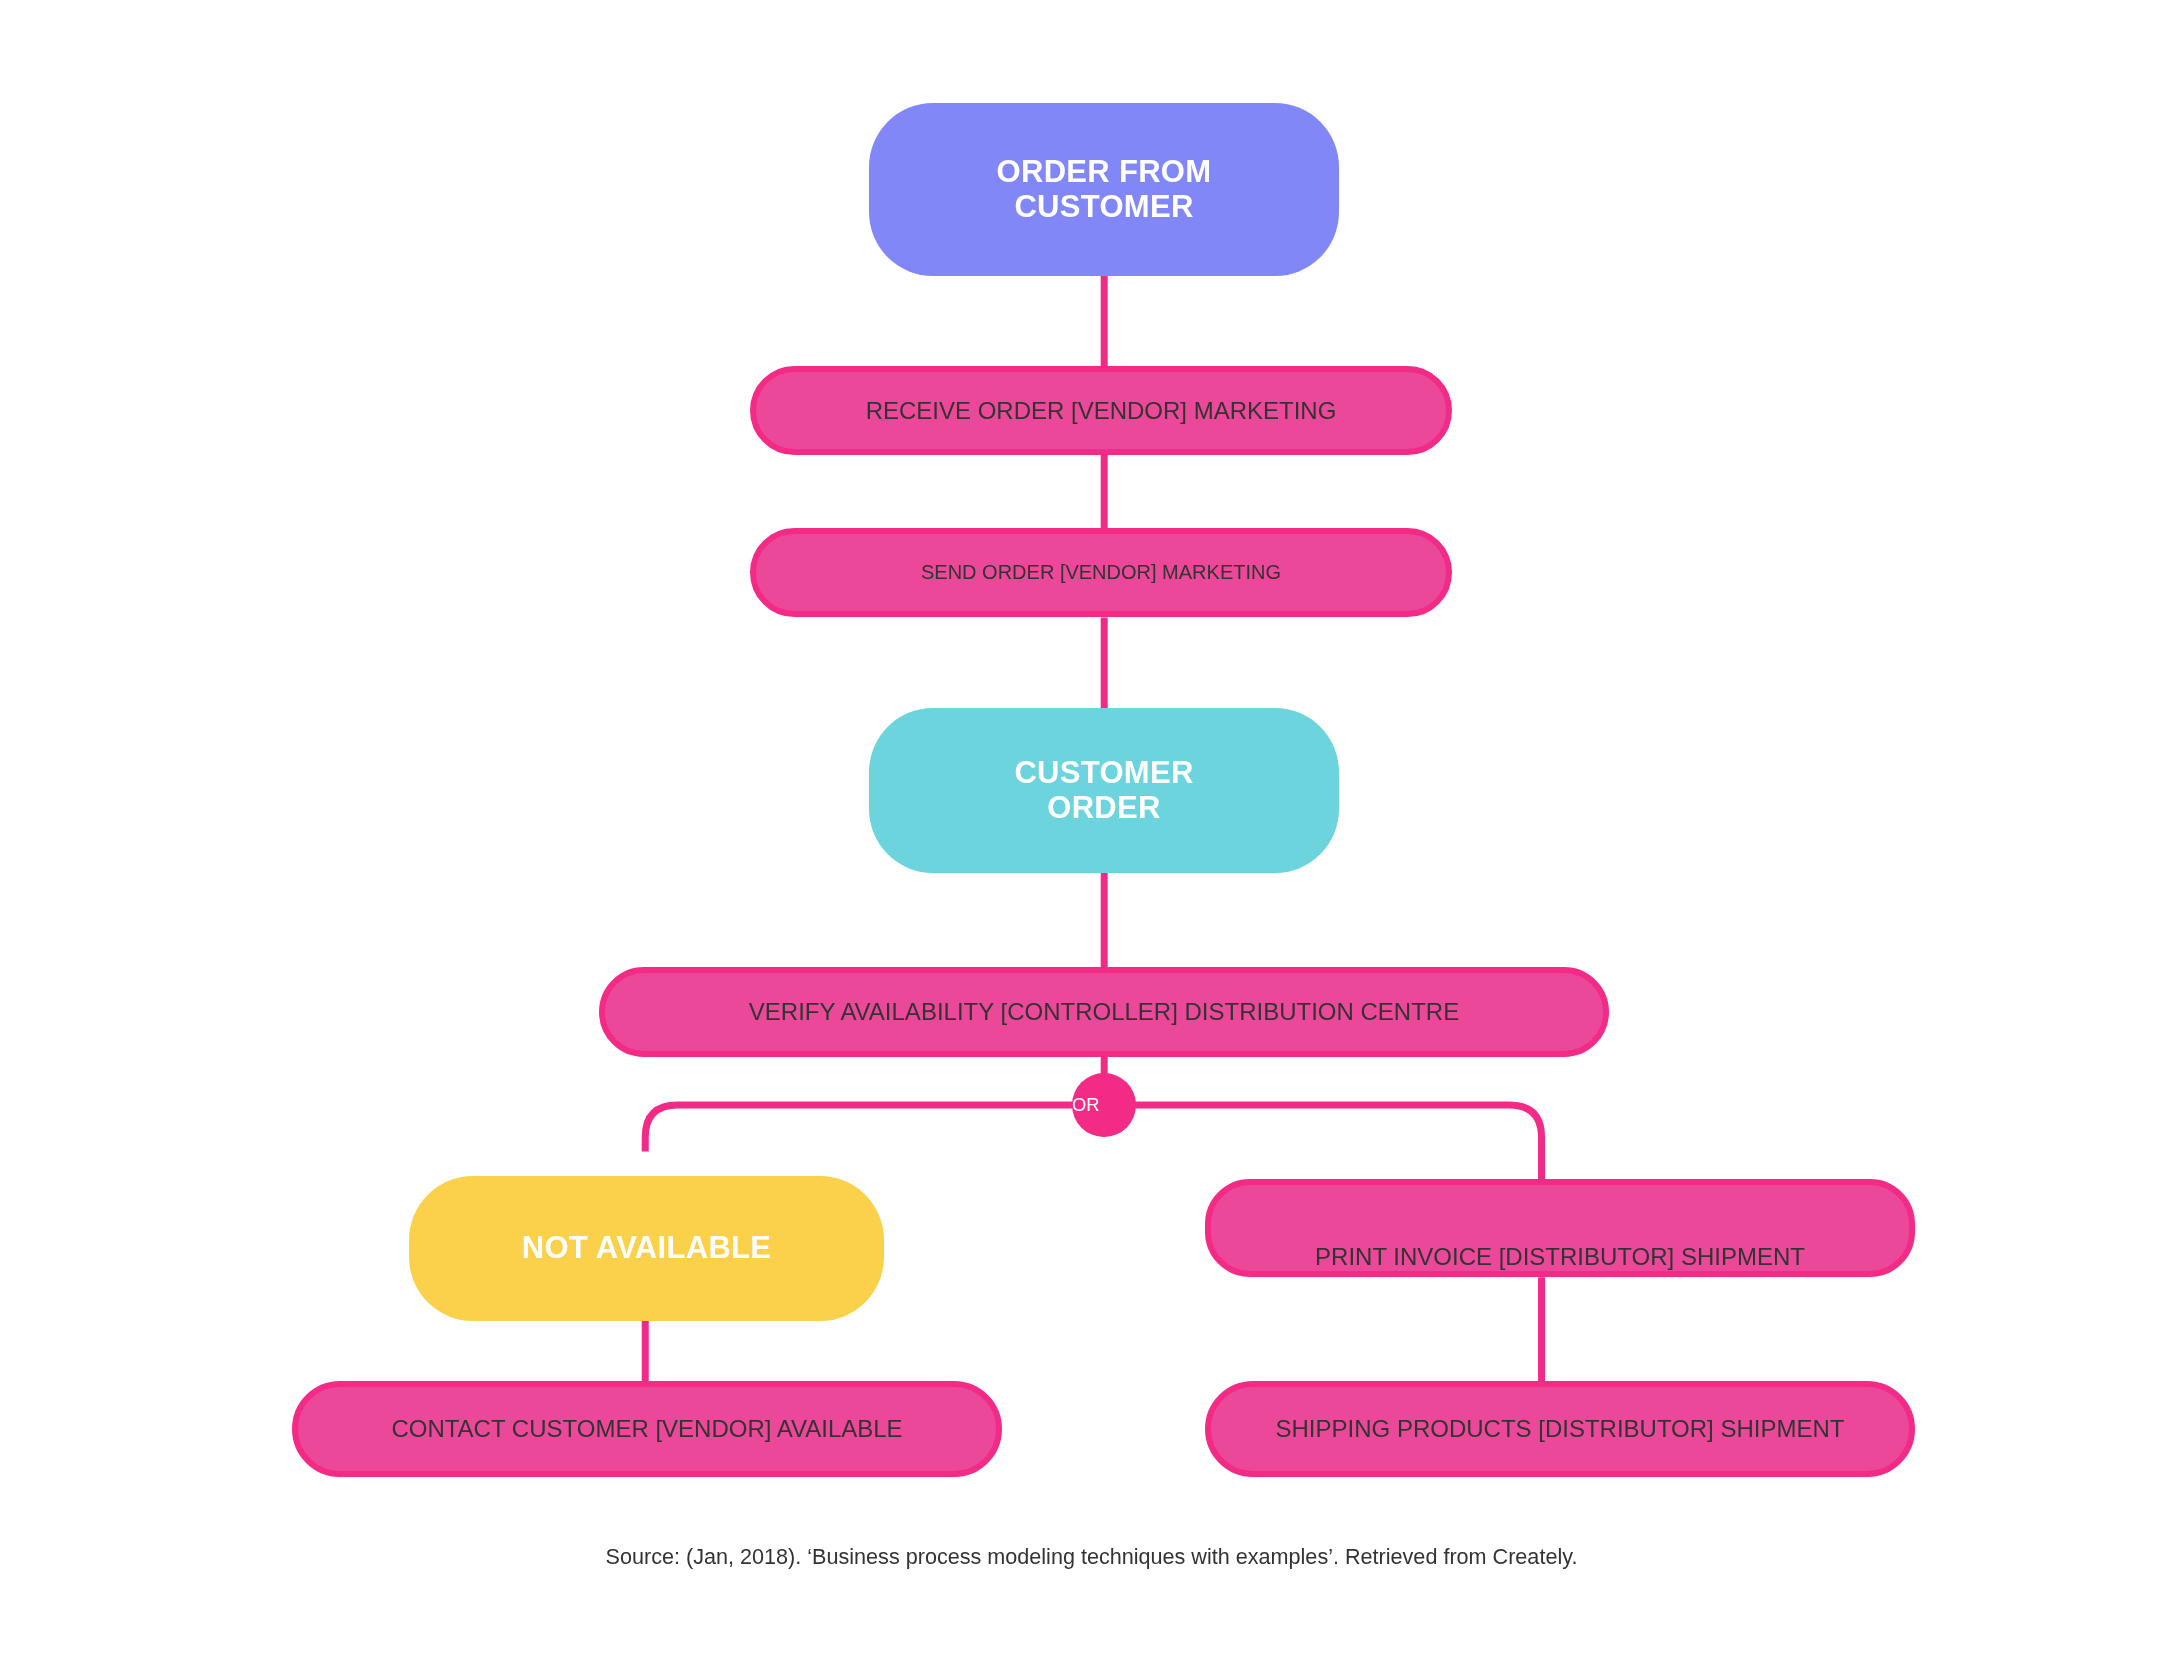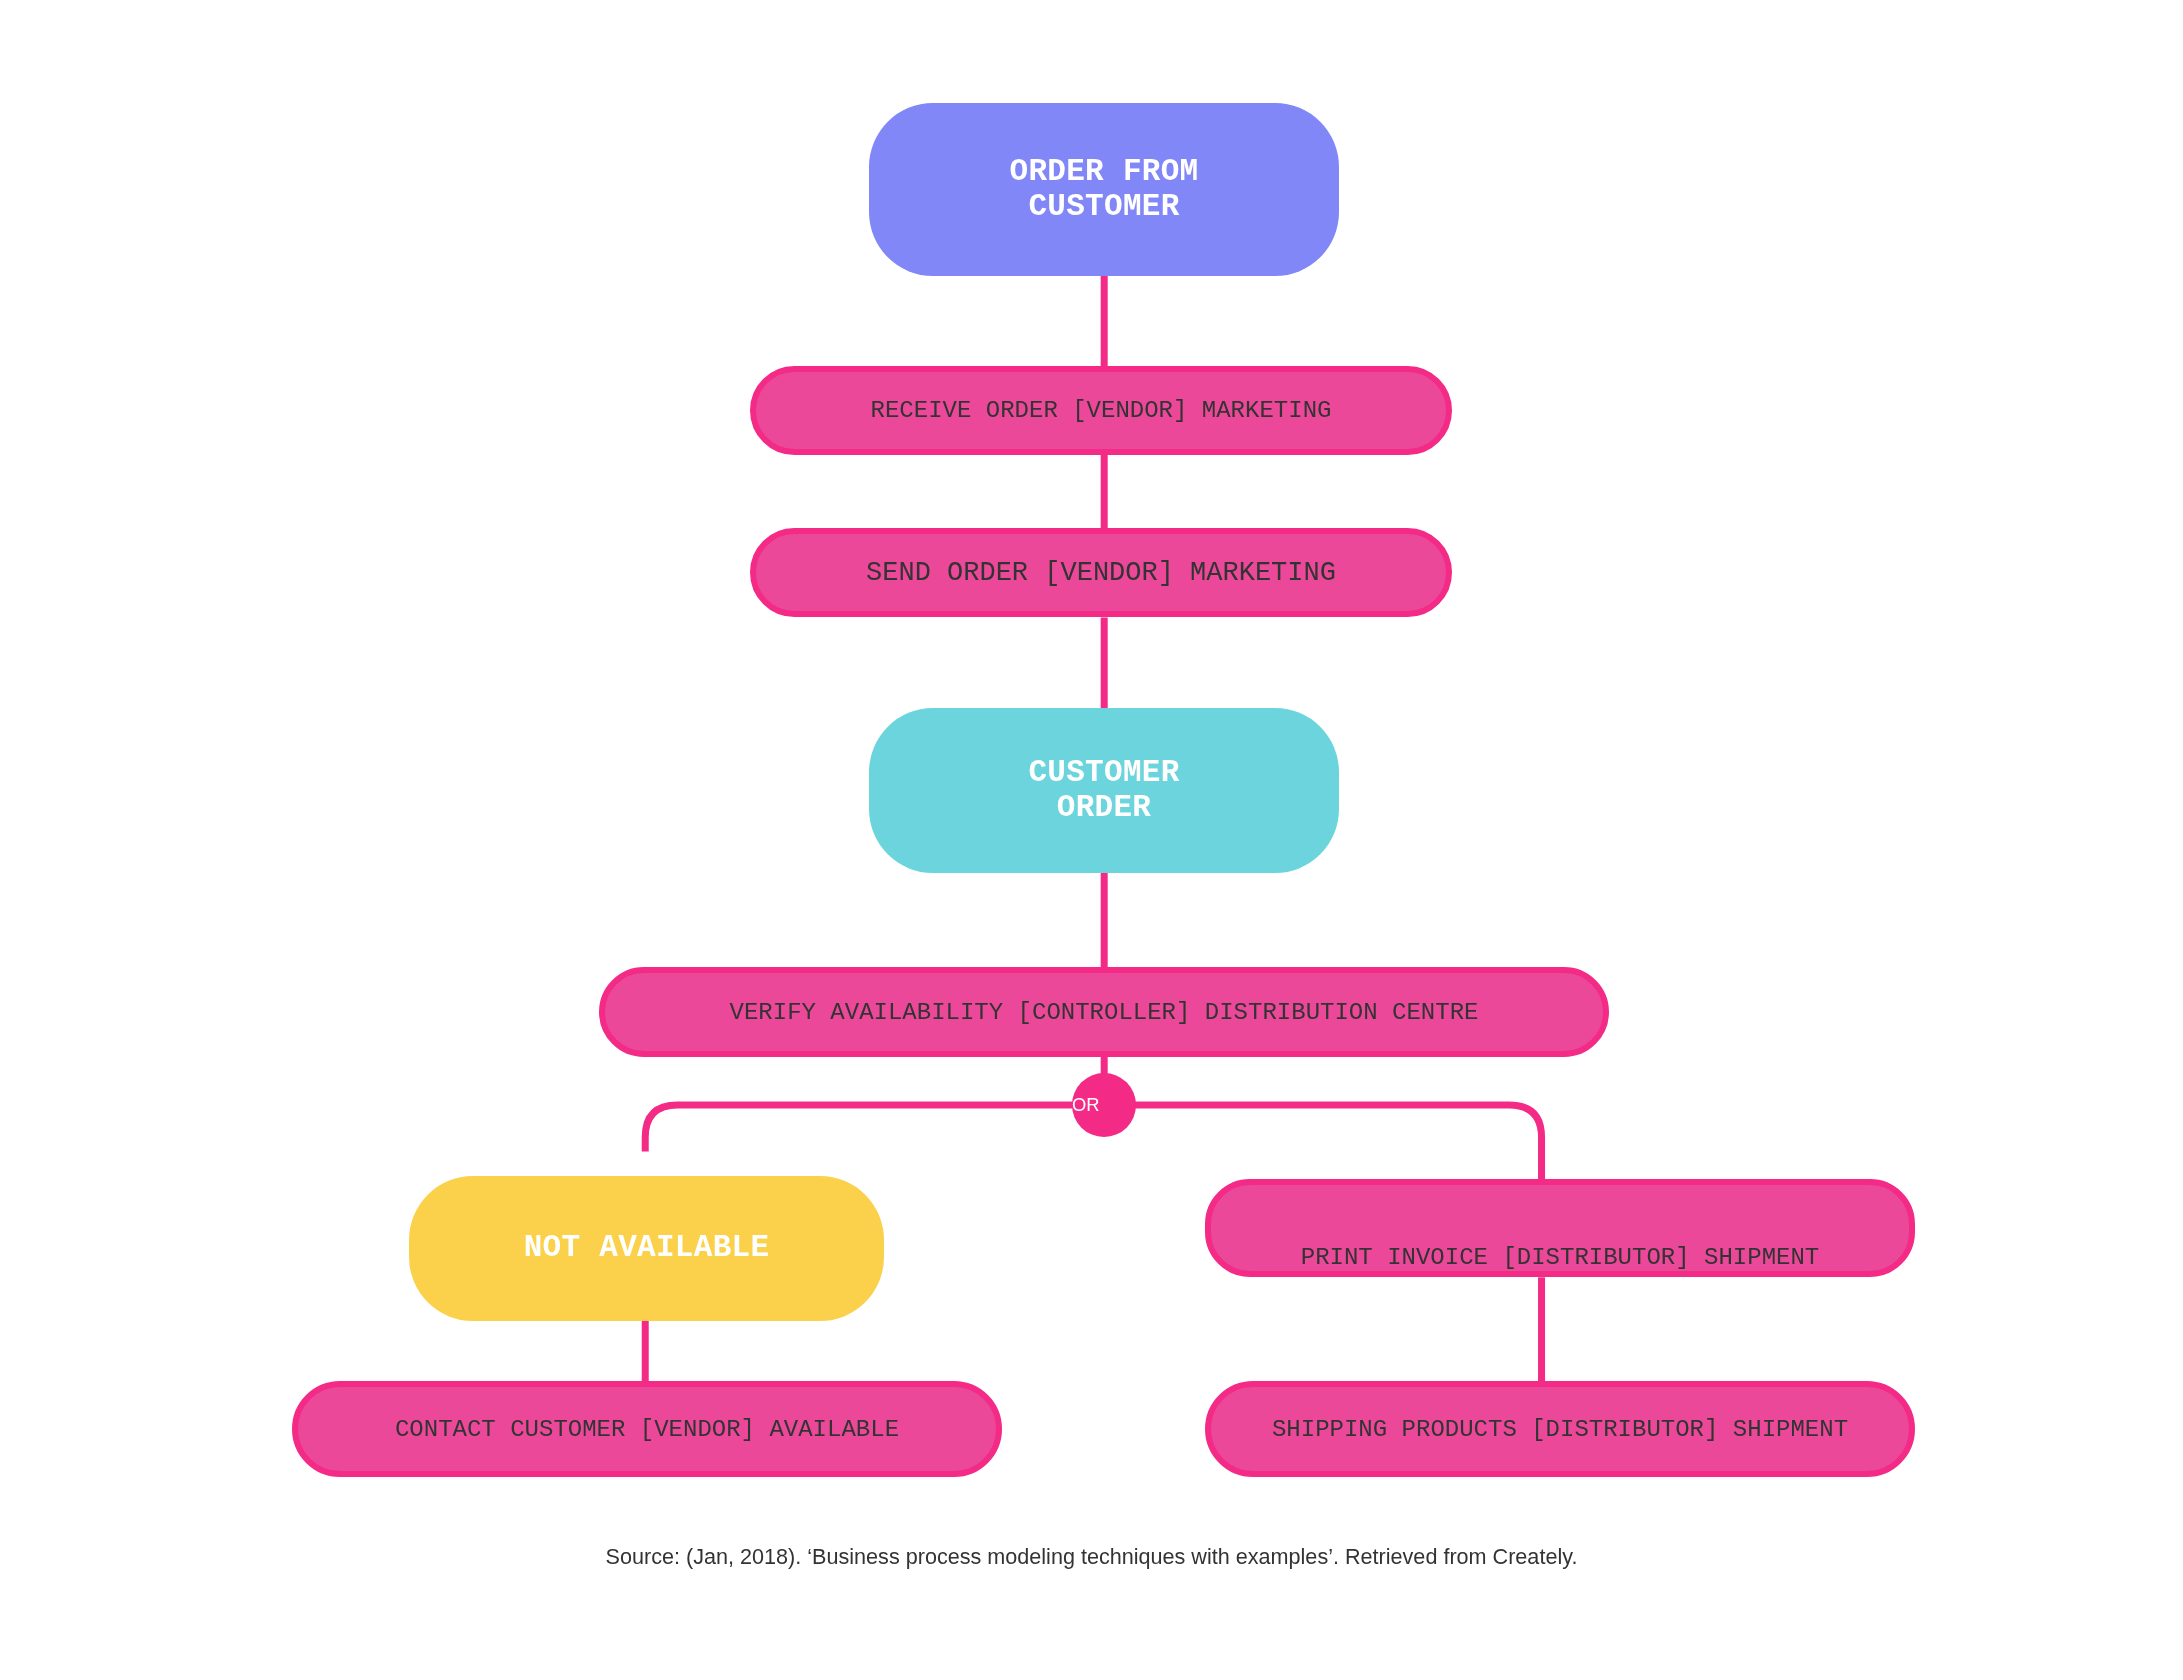--- a/index.html
+++ b/index.html
@@ -30,21 +30,20 @@
 
   
   .node {
     position: absolute;
     box-sizing: border-box;
     display: flex;
     align-items: center;
     justify-content: center;
     text-align: center;
     z-index: 5;
-    font-family: Liberation Mono, monospace;
   }
 
   
   .node.solid {
     color: #ffffff;
     font-weight: 700;
     letter-spacing: 0.3px;
     line-height: 1.12;
   }
   .node.solid .label {
@@ -119,21 +118,21 @@
     <span class="label">ORDER FROM
 CUSTOMER</span>
   </div>
 
   <div class="node outlined" style="left:750px; top:366px; width:702px; height:89px;
               border-radius:45px; border-width:6px; font-size:24px;">
     <span class="label">RECEIVE ORDER [VENDOR] MARKETING</span>
   </div>
 
   <div class="node outlined" style="left:750px; top:528px; width:702px; height:89px;
-              border-radius:45px; border-width:6px; font-size:27px;">
+              border-radius:45px; border-width:6px; font-size:20px;">
     <span class="label">SEND ORDER [VENDOR] MARKETING</span>
   </div>
 
   <div class="node solid" style="left:869px; top:708px; width:470px; height:165px;
               border-radius:64px; background:#6BD4DC; font-size:31px;">
     <span class="label">CUSTOMER
 ORDER</span>
   </div>
 
   <div class="node outlined" style="left:599px; top:967px; width:1010px; height:90px;

